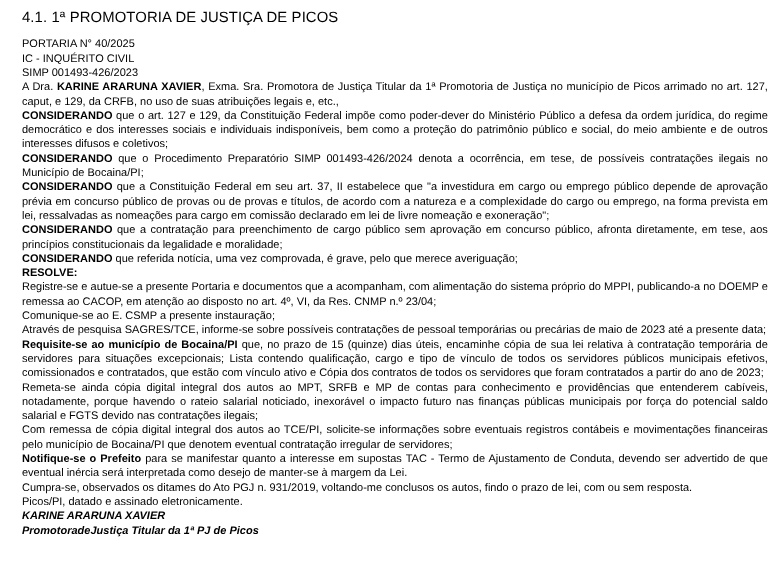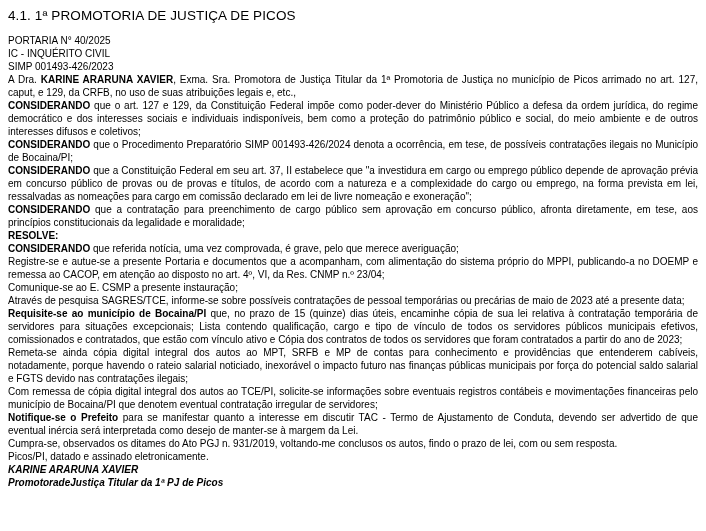--- a/index.html
+++ b/index.html
@@ -8,21 +8,21 @@
   }
   body {
     width: 706px;
     height: 531px;
     background: #ffffff;
     color: #000000;
     font-family: "Liberation Sans", sans-serif;
     overflow: hidden;
   }
   .page {
-    padding: 8px 8px 0 8px;
+    padding: 8px 8px 0 20px;
     box-sizing: border-box;
   }
   .heading {
     font-size: 13.5px;
     font-weight: 400;
     margin: 0 0 11px 0;
     letter-spacing: 0.1px;
     white-space: nowrap;
   }
   .body-text p {
@@ -43,27 +43,27 @@
   <h1 class="heading">4.1. 1ª PROMOTORIA DE JUSTIÇA DE PICOS</h1>
   <div class="body-text">
       <p><span class="run normal">PORTARIA N° 40/2025</span></p>
       <p><span class="run italic">IC - INQUÉRITO CIVIL</span></p>
       <p><span class="run italic">SIMP 001493-426/2023</span></p>
       <p><span class="run normal">A Dra. </span><span class="run bold">KARINE ARARUNA XAVIER</span><span class="run normal">, Exma. Sra. Promotora de Justiça Titular da 1ª Promotoria de Justiça no município de Picos arrimado no art. 127, caput, e 129, da CRFB, no uso de suas atribuições legais e, etc.,</span></p>
       <p><span class="run bold">CONSIDERANDO</span><span class="run normal"> que o art. 127 e 129, da Constituição Federal impõe como poder-dever do Ministério Público a defesa da ordem jurídica, do regime democrático e dos interesses sociais e individuais indisponíveis, bem como a proteção do patrimônio público e social, do meio ambiente e de outros interesses difusos e coletivos;</span></p>
       <p><span class="run bold">CONSIDERANDO</span><span class="run normal"> que o Procedimento Preparatório SIMP 001493-426/2024 denota a ocorrência, em tese, de possíveis contratações ilegais no Município de Bocaina/PI;</span></p>
       <p><span class="run bold">CONSIDERANDO</span><span class="run normal"> que a Constituição Federal em seu art. 37, II estabelece que "a investidura em cargo ou emprego público depende de aprovação prévia em concurso público de provas ou de provas e títulos, de acordo com a natureza e a complexidade do cargo ou emprego, na forma prevista em lei, ressalvadas as nomeações para cargo em comissão declarado em lei de livre nomeação e exoneração";</span></p>
       <p><span class="run bold">CONSIDERANDO</span><span class="run normal"> que a contratação para preenchimento de cargo público sem aprovação em concurso público, afronta diretamente, em tese, aos princípios constitucionais da legalidade e moralidade;</span></p>
+      <p><span class="run bold">CONSIDERANDO</span><span class="run normal"> que referida notícia, uma vez comprovada, é grave, pelo que merece averiguação;</span></p>
       <p><span class="run bold">RESOLVE:</span></p>
-      <p><span class="run bold">CONSIDERANDO</span><span class="run normal"> que referida notícia, uma vez comprovada, é grave, pelo que merece averiguação;</span></p>
       <p><span class="run normal">Registre-se e autue-se a presente Portaria e documentos que a acompanham, com alimentação do sistema próprio do MPPI, publicando-a no DOEMP e remessa ao CACOP, em atenção ao disposto no art. 4º, VI, da Res. CNMP n.º 23/04;</span></p>
       <p><span class="run normal">Comunique-se ao E. CSMP a presente instauração;</span></p>
       <p><span class="run normal">Através de pesquisa SAGRES/TCE, informe-se sobre possíveis contratações de pessoal temporárias ou precárias de maio de 2023 até a presente data;</span></p>
       <p><span class="run bold">Requisite-se ao município de Bocaina/PI</span><span class="run normal"> que, no prazo de 15 (quinze) dias úteis, encaminhe cópia de sua lei relativa à contratação temporária de servidores para situações excepcionais; Lista contendo qualificação, cargo e tipo de vínculo de todos os servidores públicos municipais efetivos, comissionados e contratados, que estão com vínculo ativo e Cópia dos contratos de todos os servidores que foram contratados a partir do ano de 2023;</span></p>
       <p><span class="run normal">Remeta-se ainda cópia digital integral dos autos ao MPT, SRFB e MP de contas para conhecimento e providências que entenderem cabíveis, notadamente, porque havendo o rateio salarial noticiado, inexorável o impacto futuro nas finanças públicas municipais por força do potencial saldo salarial e FGTS devido nas contratações ilegais;</span></p>
       <p><span class="run normal">Com remessa de cópia digital integral dos autos ao TCE/PI, solicite-se informações sobre eventuais registros contábeis e movimentações financeiras pelo município de Bocaina/PI que denotem eventual contratação irregular de servidores;</span></p>
-      <p><span class="run bold">Notifique-se o Prefeito</span><span class="run normal"> para se manifestar quanto a interesse em discutir TAC - Termo de Ajustamento de Conduta, devendo ser advertido de que eventual inércia será interpretada como desejo de manter-se à margem da Lei.</span></p>
+      <p><span class="run bold">Notifique-se o Prefeito</span><span class="run normal"> para se manifestar quanto a interesse em supostas TAC - Termo de Ajustamento de Conduta, devendo ser advertido de que eventual inércia será interpretada como desejo de manter-se à margem da Lei.</span></p>
       <p><span class="run normal">Cumpra-se, observados os ditames do Ato PGJ n. 931/2019, voltando-me conclusos os autos, findo o prazo de lei, com ou sem resposta.</span></p>
       <p><span class="run normal">Picos/PI, datado e assinado eletronicamente.</span></p>
       <p><span class="run bold-italic">KARINE ARARUNA XAVIER</span></p>
       <p><span class="run bold-italic">PromotoradeJustiça Titular da 1ª PJ de Picos</span></p>
     </div>
 </div>
 
 </body></html>

